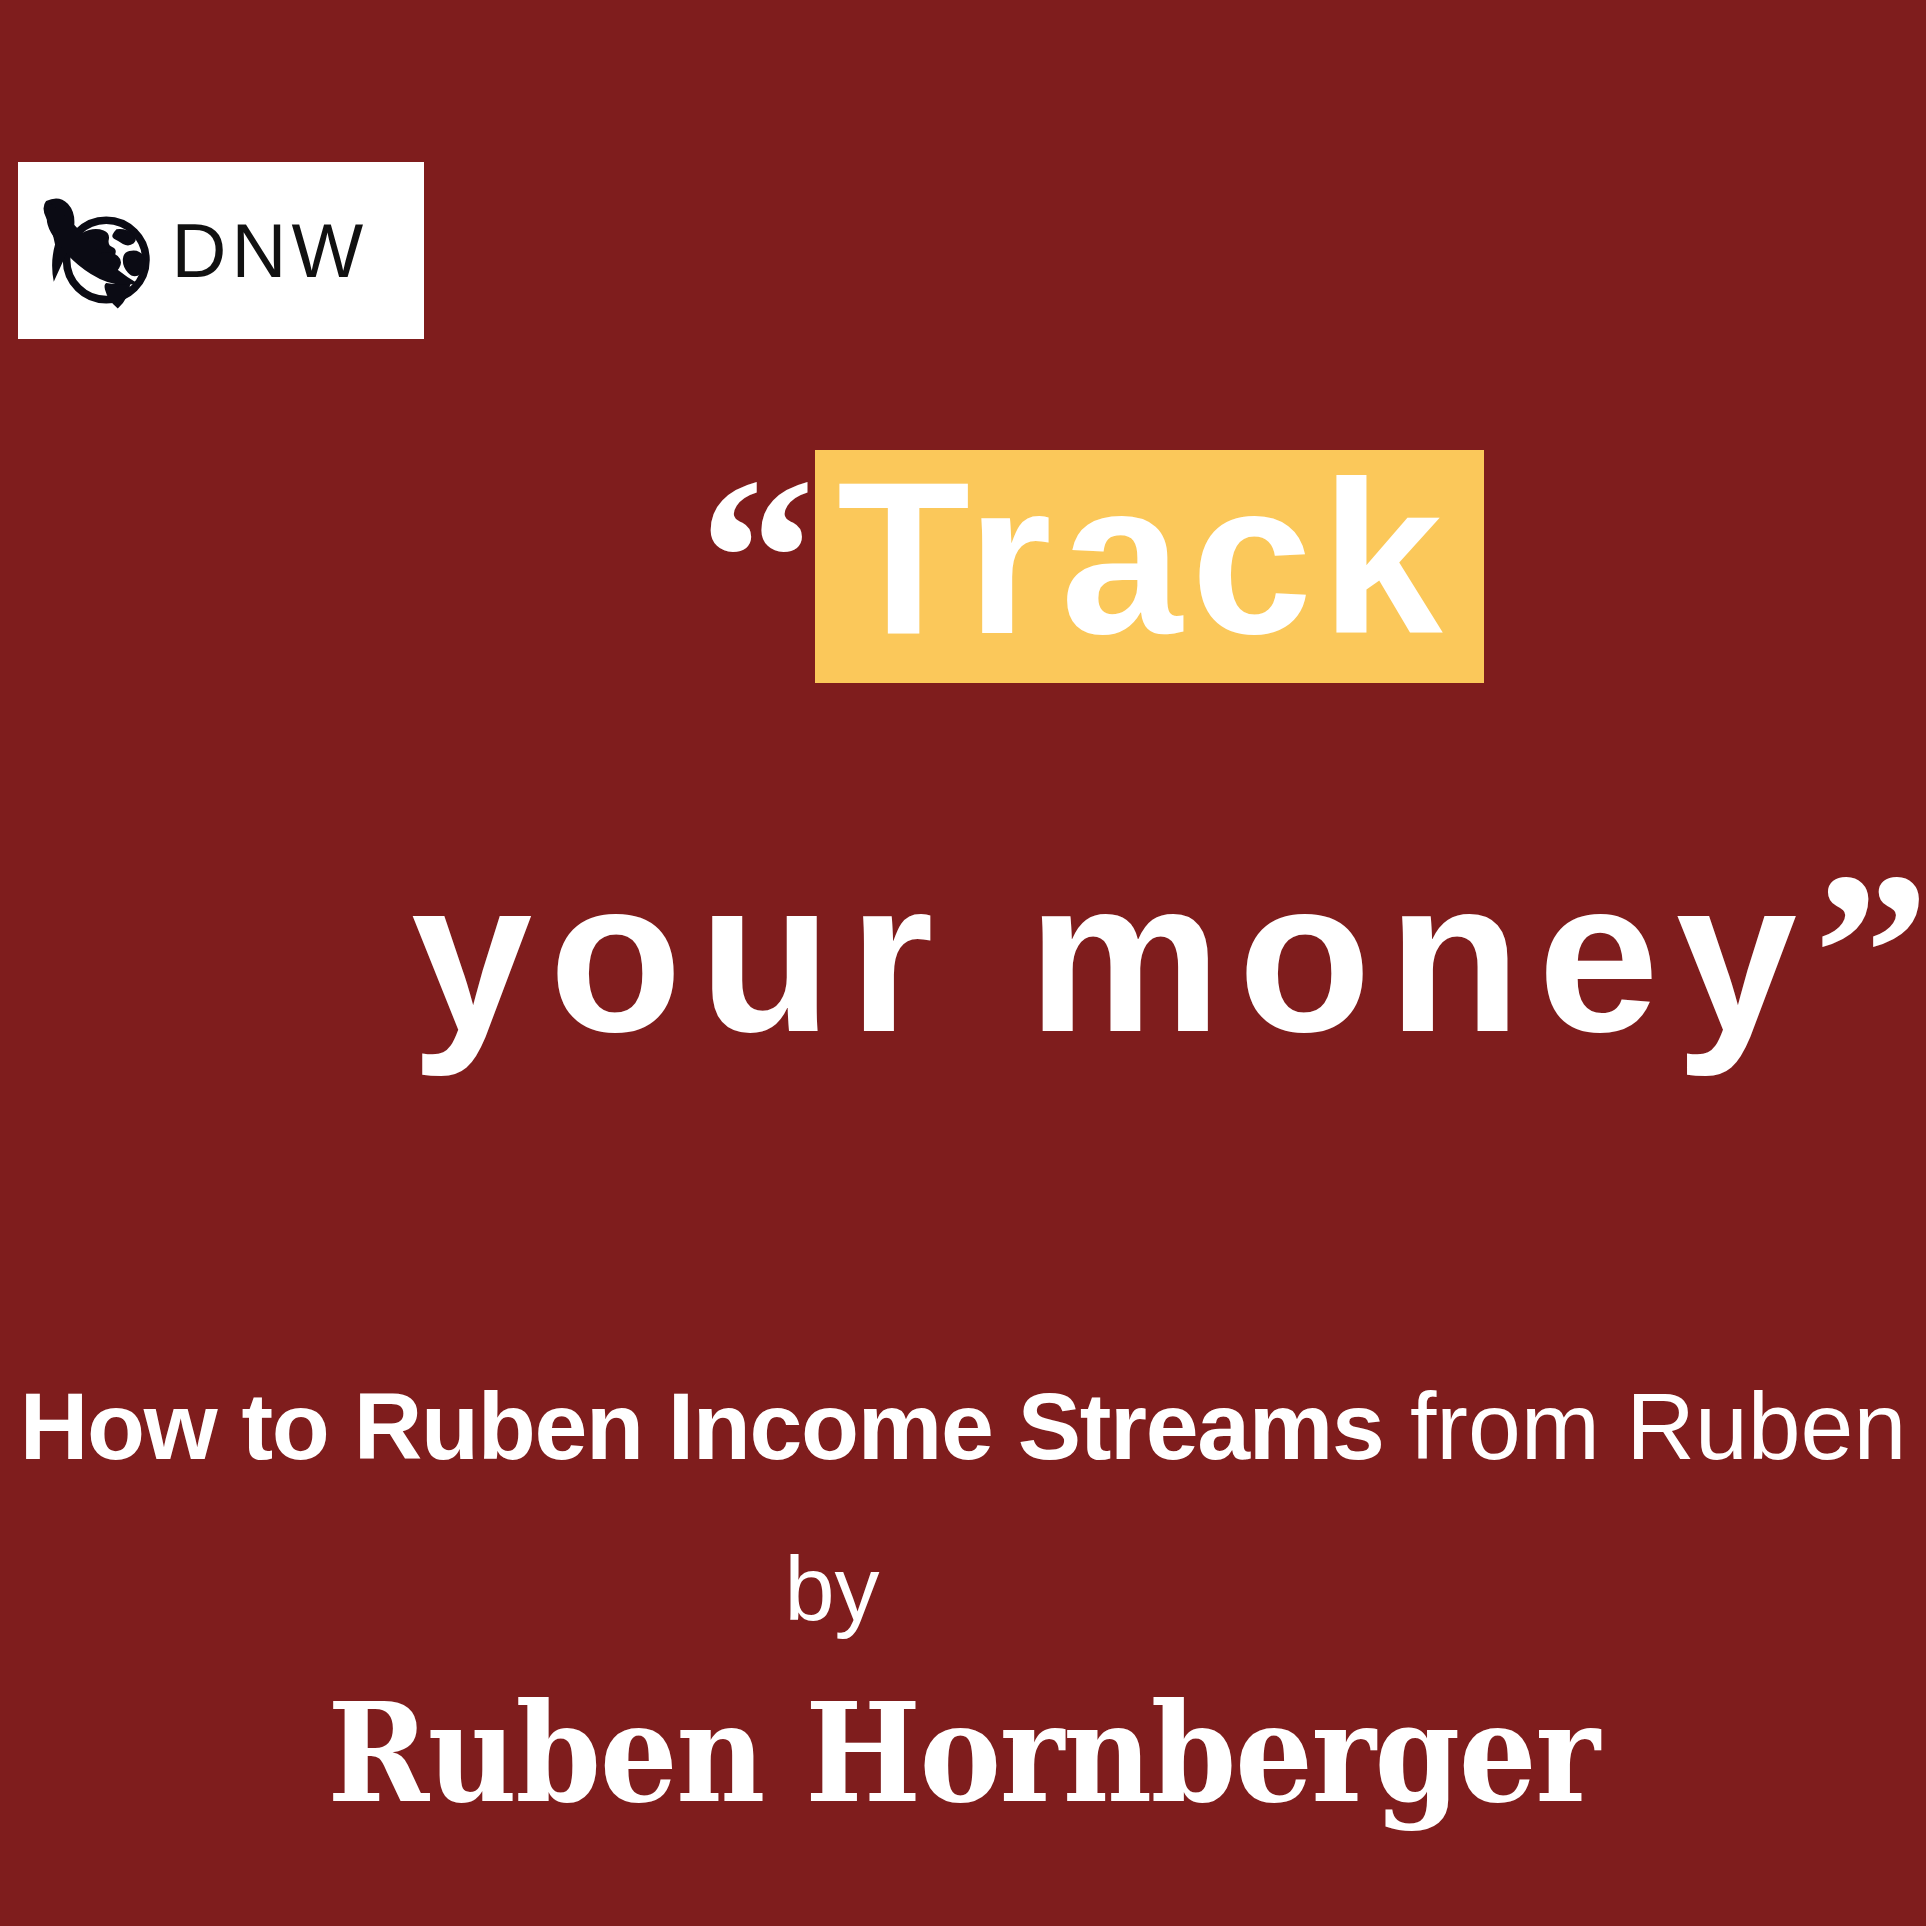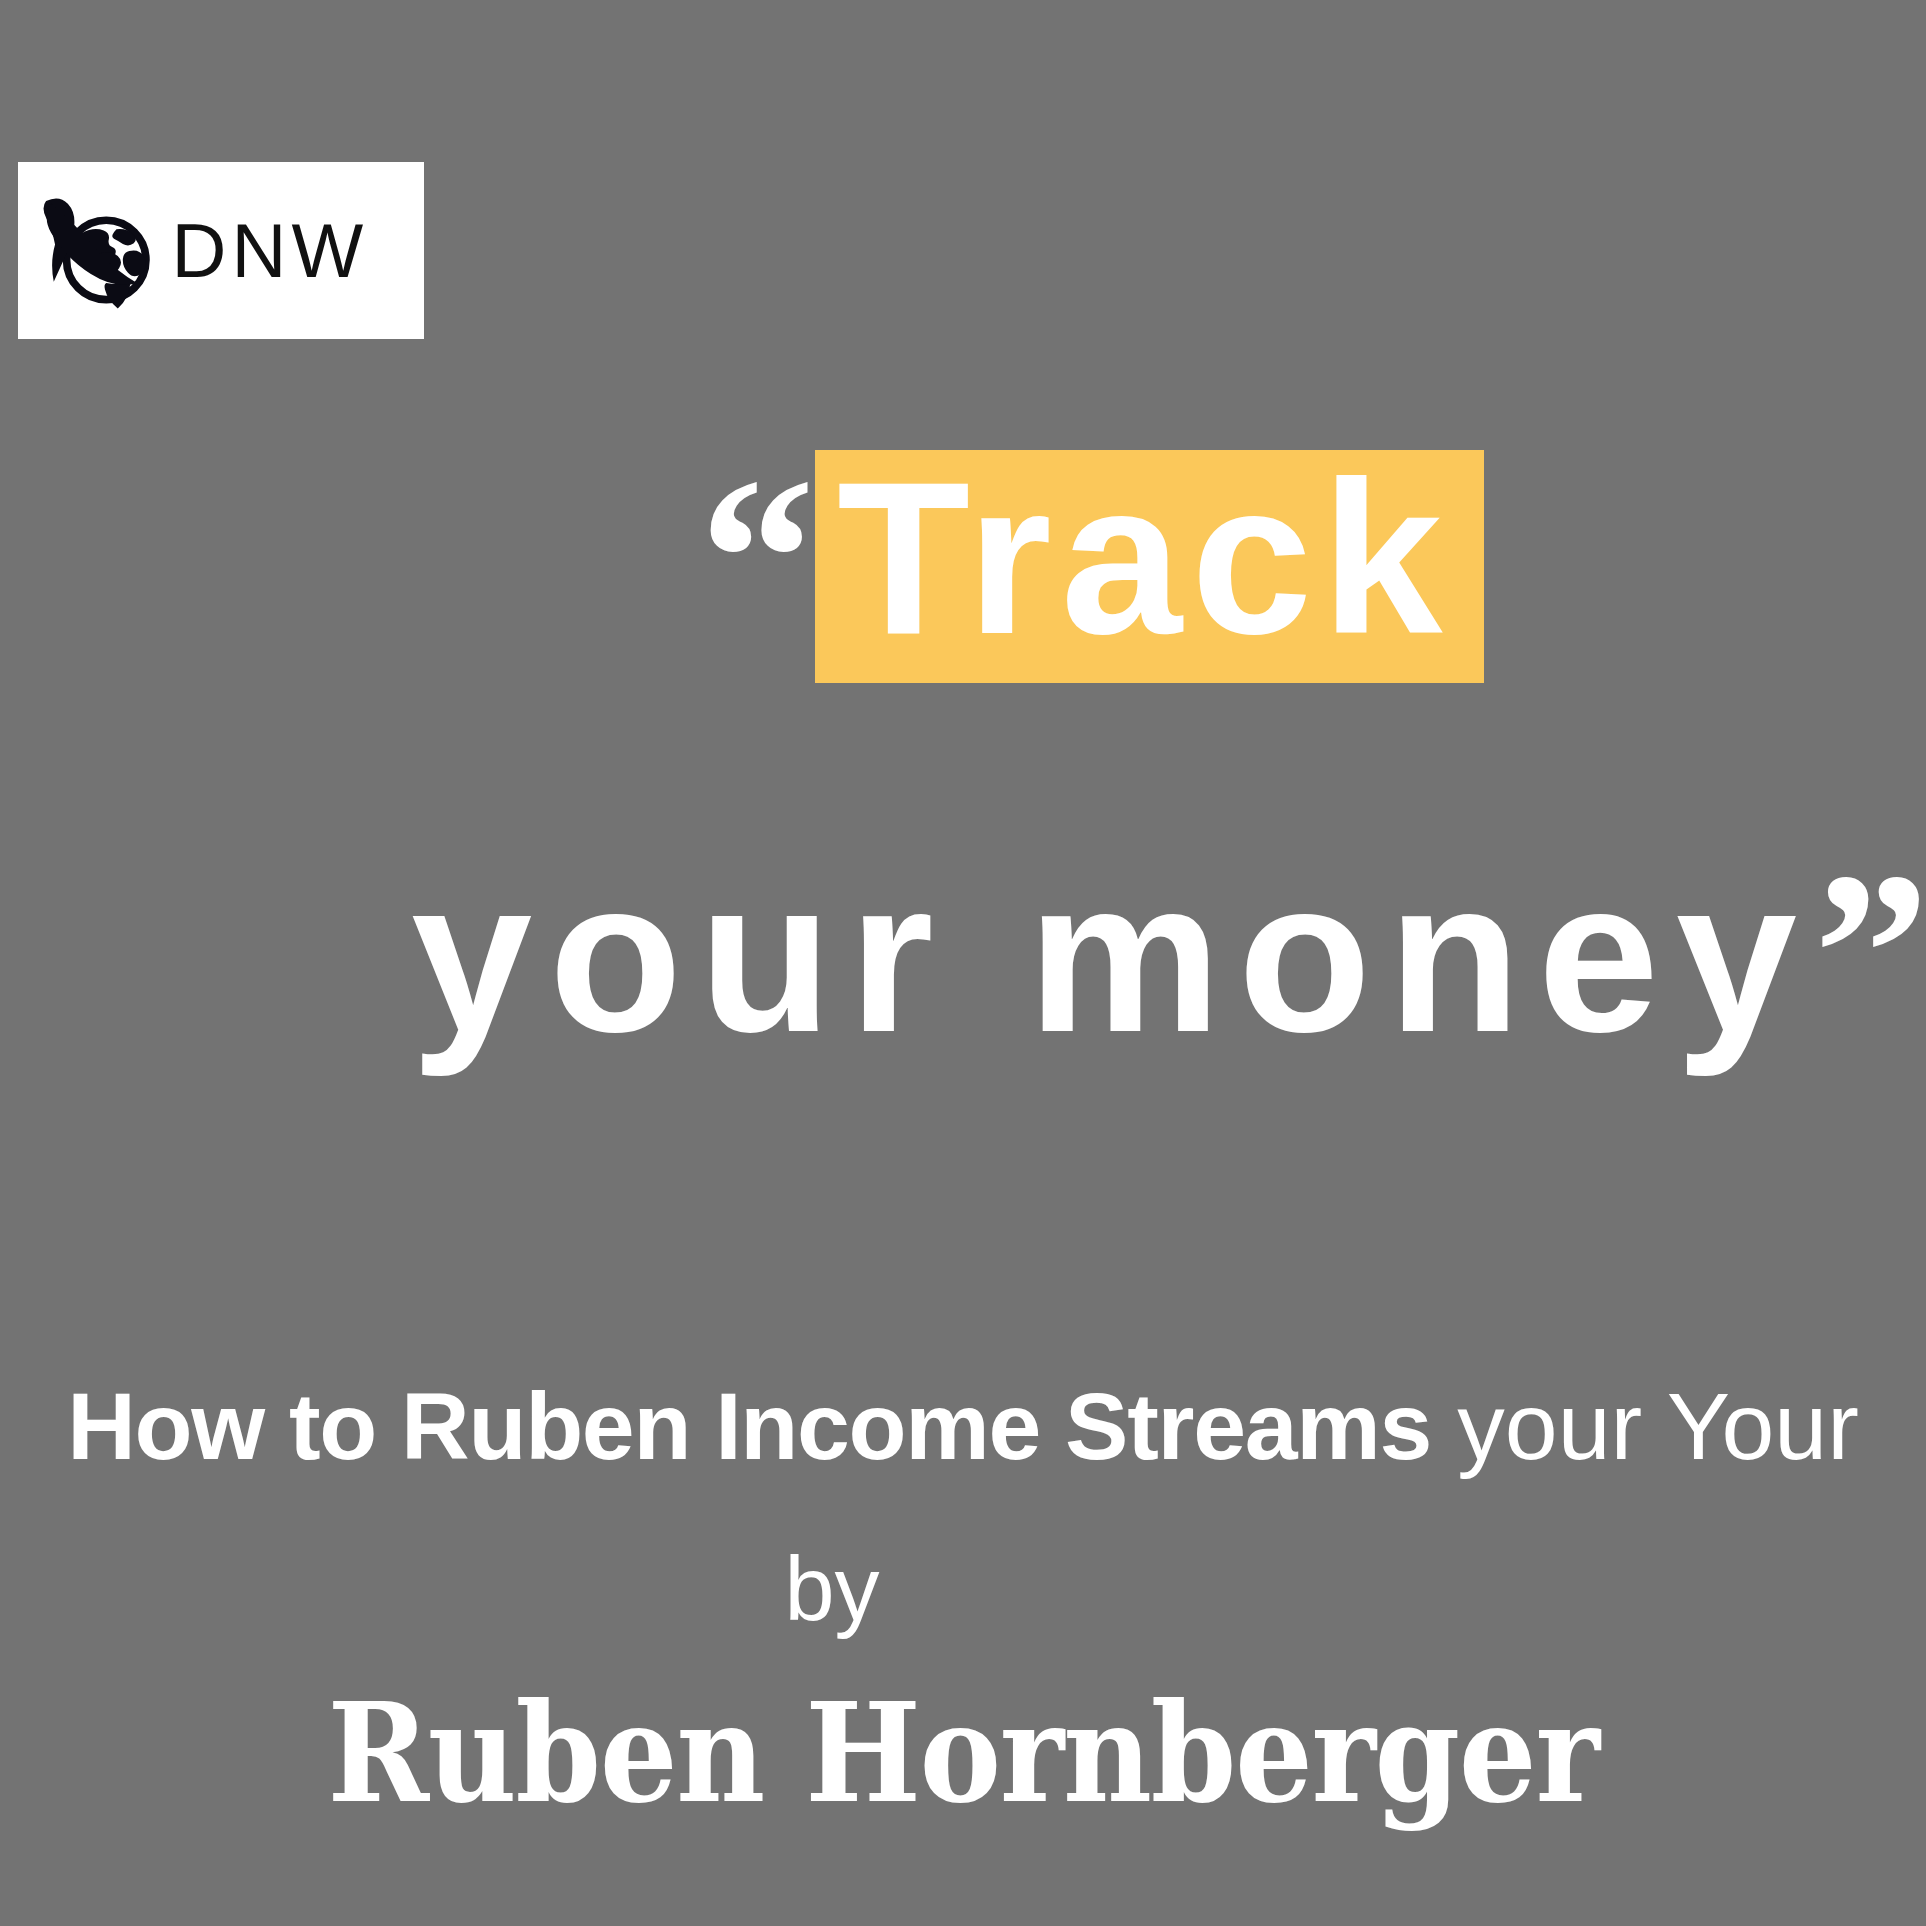--- a/index.html
+++ b/index.html
@@ -4,21 +4,21 @@
 <style>
   html, body {
     margin: 0;
     padding: 0;
     background: #000000;
   }
   #cover {
     position: relative;
     width: 1926px;
     height: 1926px;
-    background: #737373;
+    background: #7f1d1d;
     overflow: hidden;
     font-family: "Liberation Sans", sans-serif;
     -webkit-font-smoothing: antialiased;
   }
 
   
   .logo-badge {
     position: absolute;
     left: 18px;
     top: 162px;
@@ -204,21 +204,21 @@
   <div class="quote-block">
     <div class="quote-line quote-line-1">
       <span class="open-quote">“</span><span class="hl">Track</span>
     </div>
     <div class="quote-line quote-line-2">
       <span>your money</span><span class="close-quote">”</span>
     </div>
   </div>
 
   <div class="subtitle">
-    <span class="strong">How to Ruben Income Streams</span><span class="light"> your Your</span>
+    <span class="strong">How to Ruben Income Streams</span><span class="light"> from Ruben</span>
   </div>
 
   <div class="byline">by</div>
 
   <div class="author">Ruben Hornberger</div>
 
 </div>
 
 
 </body></html>

